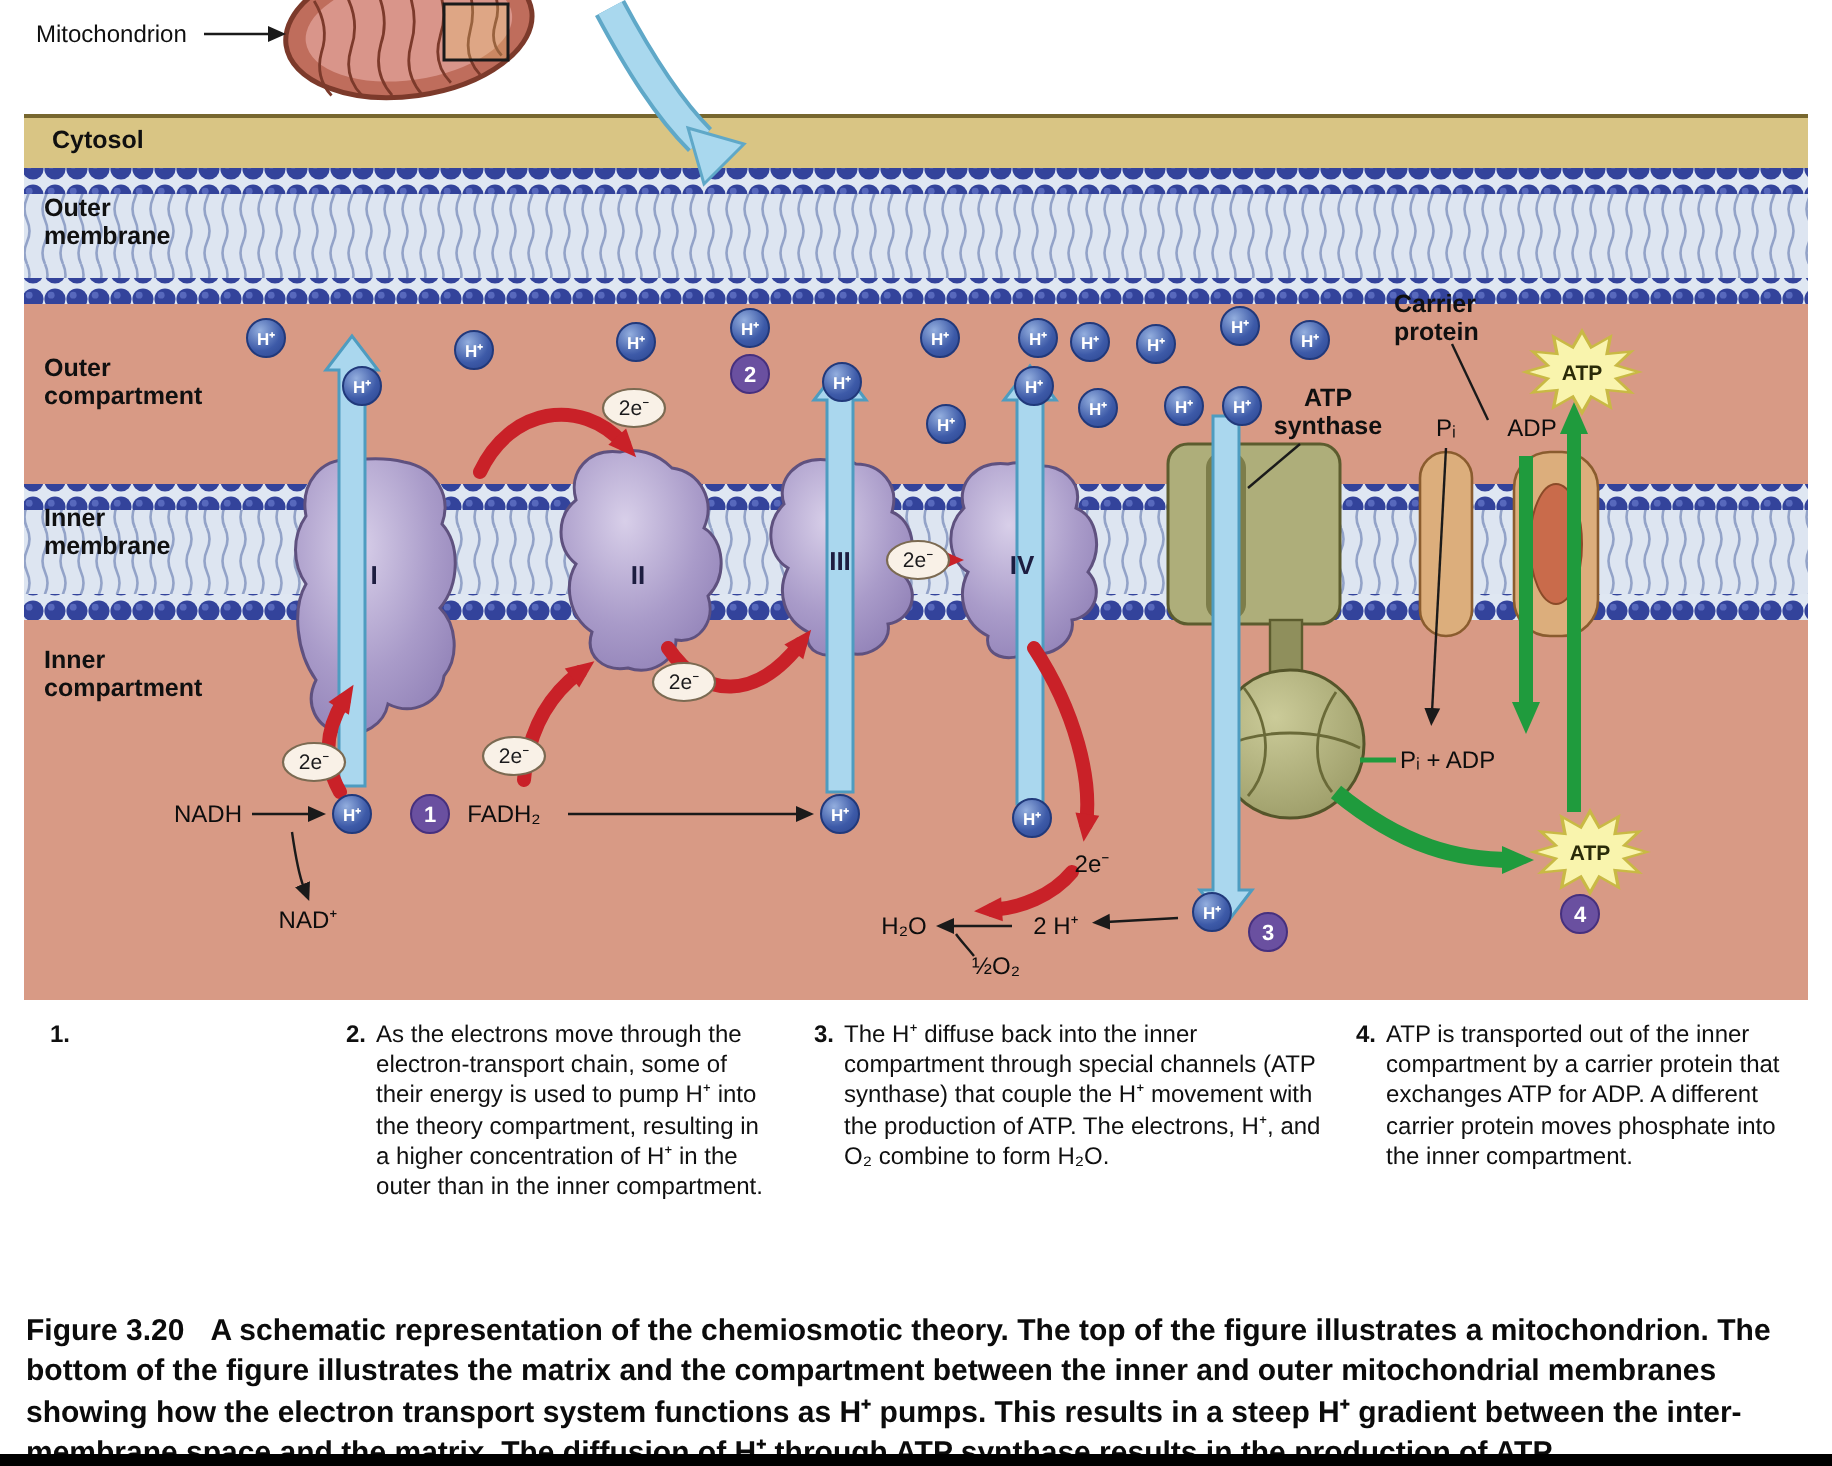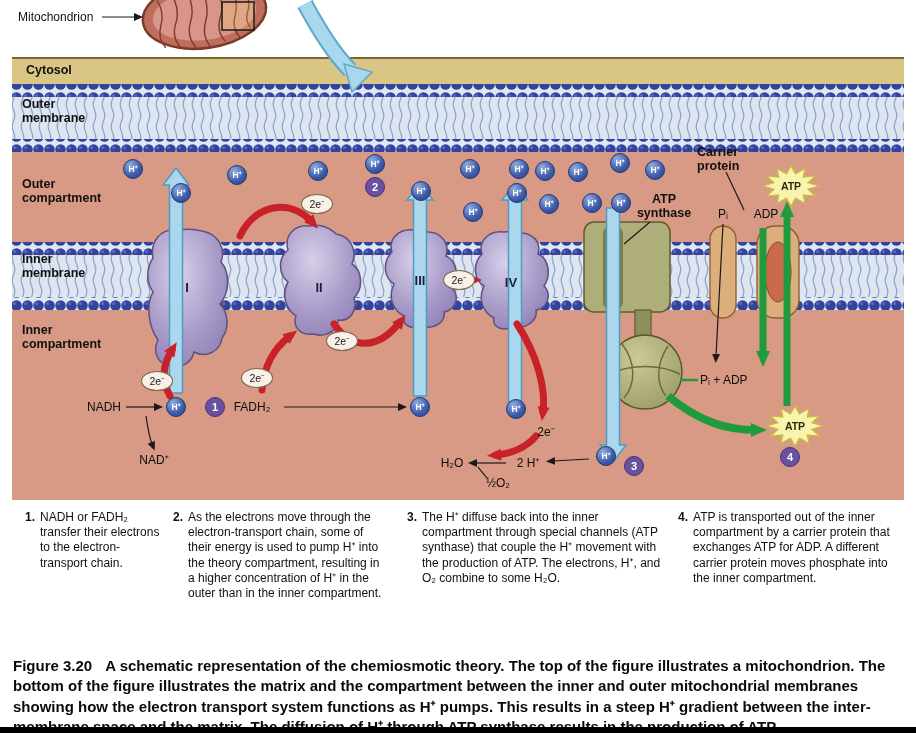--- a/index.html
+++ b/index.html
@@ -313,29 +313,28 @@
   <text x="154" y="464" class="chem" text-anchor="middle">NAD⁺</text>
   <text x="252" y="411" class="chem" text-anchor="middle">FADH₂</text>
   <text x="452" y="467" class="chem" text-anchor="middle">H₂O</text>
   <text x="528" y="467" class="chem" text-anchor="middle">2 H⁺</text>
   <text x="498" y="487" class="chem" text-anchor="middle">½O₂</text>
 </svg>
 
 <div class="steps">
   <div class="step" style="left:25px;width:140px;">
     <span class="step-num">1.</span>
-    <span class="step-text">NADH or FADH₂ transfer their electrons to the electron-transport chain.</span>
   </div>
   <div class="step" style="left:173px;width:215px;">
     <span class="step-num">2.</span>
     <span class="step-text">As the electrons move through the electron-transport chain, some of their energy is used to pump H⁺ into the theory compartment, resulting in a higher concentration of H⁺ in the outer than in the inner compartment.</span>
   </div>
   <div class="step" style="left:407px;width:256px;">
     <span class="step-num">3.</span>
-    <span class="step-text">The H⁺ diffuse back into the inner compartment through special channels (ATP synthase) that couple the H⁺ movement with the production of ATP. The electrons, H⁺, and O₂ combine to some H₂O.</span>
+    <span class="step-text">The H⁺ diffuse back into the inner compartment through special channels (ATP synthase) that couple the H⁺ movement with the production of ATP. The electrons, H⁺, and O₂ combine to form H₂O.</span>
   </div>
   <div class="step" style="left:678px;width:225px;">
     <span class="step-num">4.</span>
     <span class="step-text">ATP is transported out of the inner compartment by a carrier protein that exchanges ATP for ADP. A different carrier protein moves phosphate into the inner compartment.</span>
   </div>
 </div>
 
 <div class="caption">
   <span class="cap-label">Figure 3.20</span><span>A schematic representation of the chemiosmotic theory. The top of the figure illustrates a mitochondrion. The bottom of the figure illustrates the matrix and the compartment between the inner and outer mitochondrial membranes showing how the electron transport system functions as H⁺ pumps. This results in a steep H⁺ gradient between the inter-membrane space and the matrix. The diffusion of H⁺ through ATP synthase results in the production of ATP.</span>
 </div>

